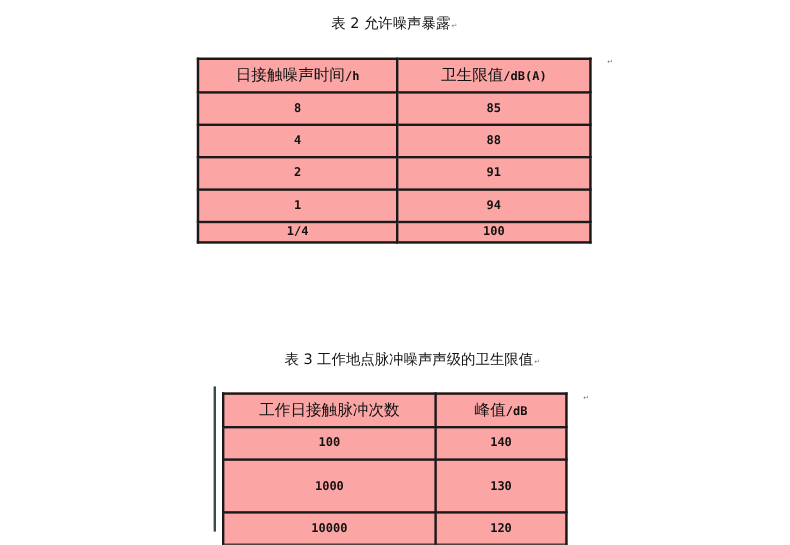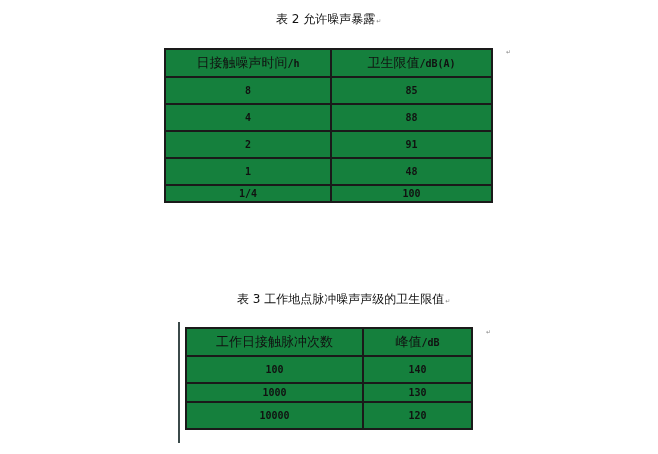--- a/index.html
+++ b/index.html
@@ -1,20 +1,20 @@
 <!DOCTYPE html>
 <html><head>
 <meta charset="utf-8">
 <style>
   html,body{margin:0;padding:0;background:#fff;}
   body{width:658px;height:454px;position:relative;overflow:hidden;font-family:"DejaVu Sans",sans-serif;color:#111;}
   .caption{position:absolute;font-size:12px;color:#111;white-space:nowrap;}
   .caption .mark{font-size:6px;color:#888;margin-left:1px;}
   .para{position:absolute;font-size:6px;color:#888;}
-  table{position:absolute;border-collapse:collapse;background:#15803d;}
+  table{position:absolute;border-collapse:collapse;background:#fca5a5;}
   td{border:2px solid #1a1a1a;text-align:center;padding:0;}
   td.hdr{font-size:13px;font-weight:normal;}
   td.val{font-family:"DejaVu Sans Mono",monospace;font-size:10px;font-weight:bold;}
   .unit{font-family:"DejaVu Sans Mono",monospace;font-size:10px;font-weight:bold;}
   .leftbar{position:absolute;left:178px;top:322px;width:2px;height:121px;background:#3b4a4a;}
 </style>
 </head>
 <body>
 
 <div class="caption" style="left:276px;top:11px;">
@@ -35,21 +35,21 @@
   <tr style="height:27px;">
         <td class="val">4</td>
         <td class="val">88</td>
       </tr>
   <tr style="height:27px;">
         <td class="val">2</td>
         <td class="val">91</td>
       </tr>
   <tr style="height:27px;">
         <td class="val">1</td>
-        <td class="val">48</td>
+        <td class="val">94</td>
       </tr>
   <tr style="height:17px;">
         <td class="val">1/4</td>
         <td class="val">100</td>
       </tr>
 </tbody>
   </table>
 
 <div class="caption" style="left:237px;top:291px;">
   <span>表 3 工作地点脉冲噪声声级的卫生限值</span><span class="mark">↵</span>
@@ -61,21 +61,21 @@
 <table style="left:185px;top:327px;width:288px;">
   <tbody>
       <tr style="height:28px;">
     <td class="hdr" style="width:175px;border-radius:12px;"><span>工作日接触脉冲次数</span></td>
     <td class="hdr"><span>峰值</span><span class="unit">/dB</span></td>
   </tr>
   <tr style="height:27px;">
         <td class="val">100</td>
         <td class="val">140</td>
       </tr>
-  <tr style="height:19px;">
+  <tr style="height:44px;">
         <td class="val">1000</td>
         <td class="val">130</td>
       </tr>
   <tr style="height:27px;">
         <td class="val">10000</td>
         <td class="val">120</td>
       </tr>
 </tbody>
   </table>
 

